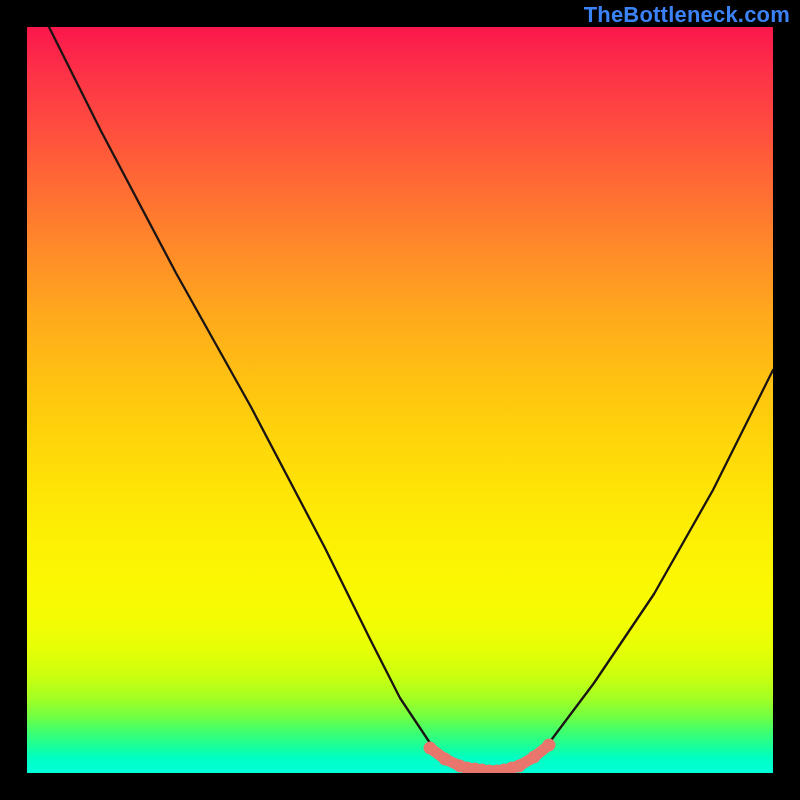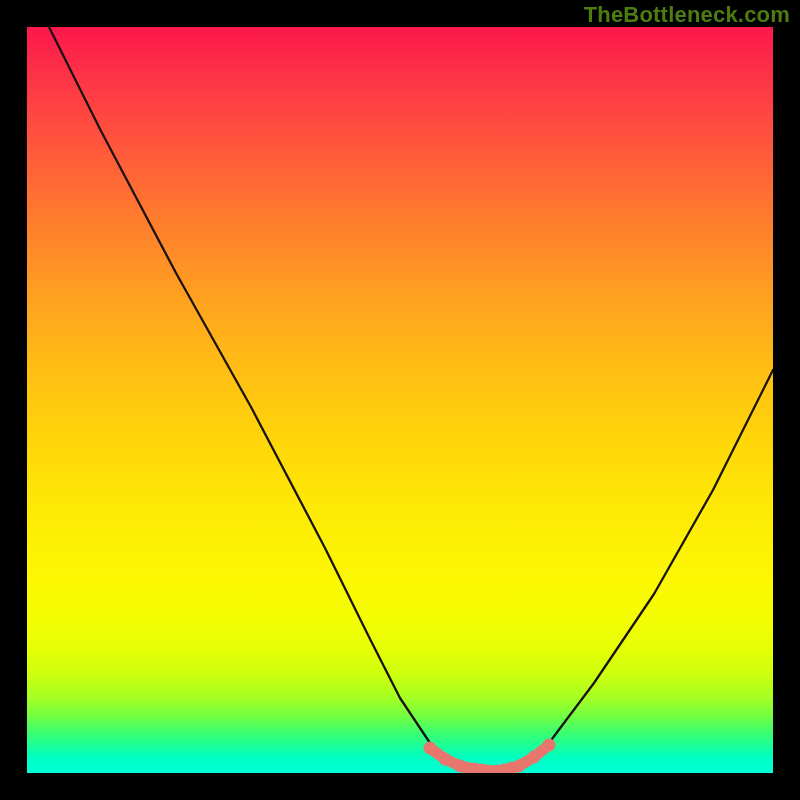--- a/index.html
+++ b/index.html
@@ -56,21 +56,21 @@
     width: 100%;
     height: 100%;
   }
   .watermark {
     position: absolute;
     top: 2px;
     right: 10px;
     font-family: Arial, Helvetica, sans-serif;
     font-size: 22px;
     font-weight: 600;
-    color: #4d7c0f;
+    color: #3b82f6;
     letter-spacing: 0.2px;
   }
 </style>
 </head>
 <body>
 
 <div class="chart">
   <div class="plot-area">
     <div class="gradient-bg"></div>
     <svg class="curve-svg" viewBox="0 0 746 746" preserveAspectRatio="none">

